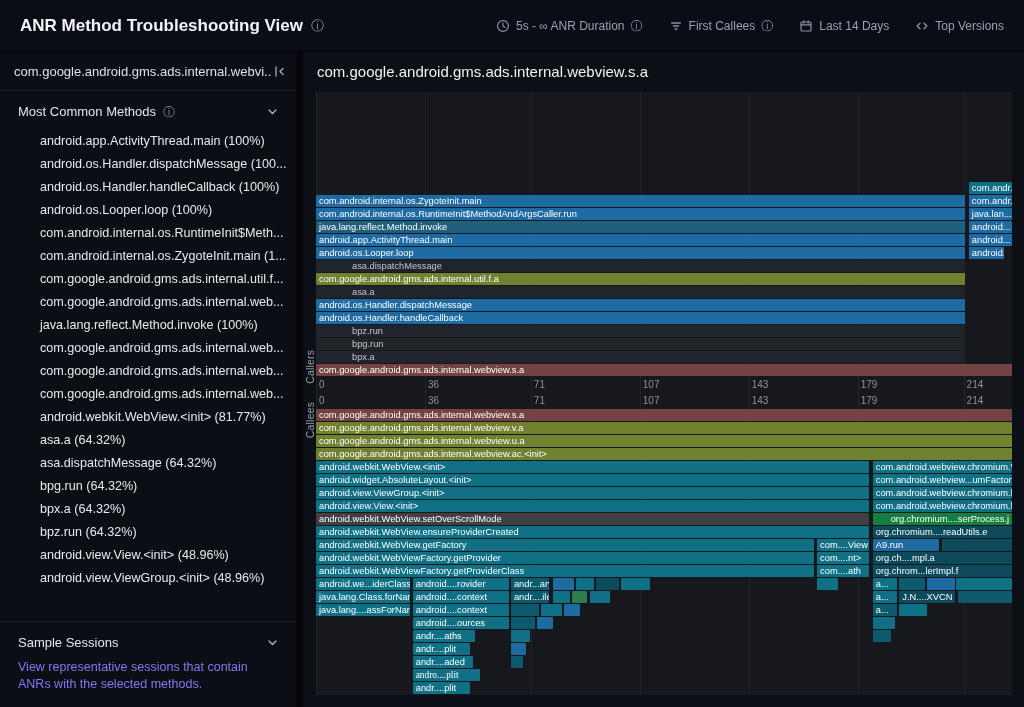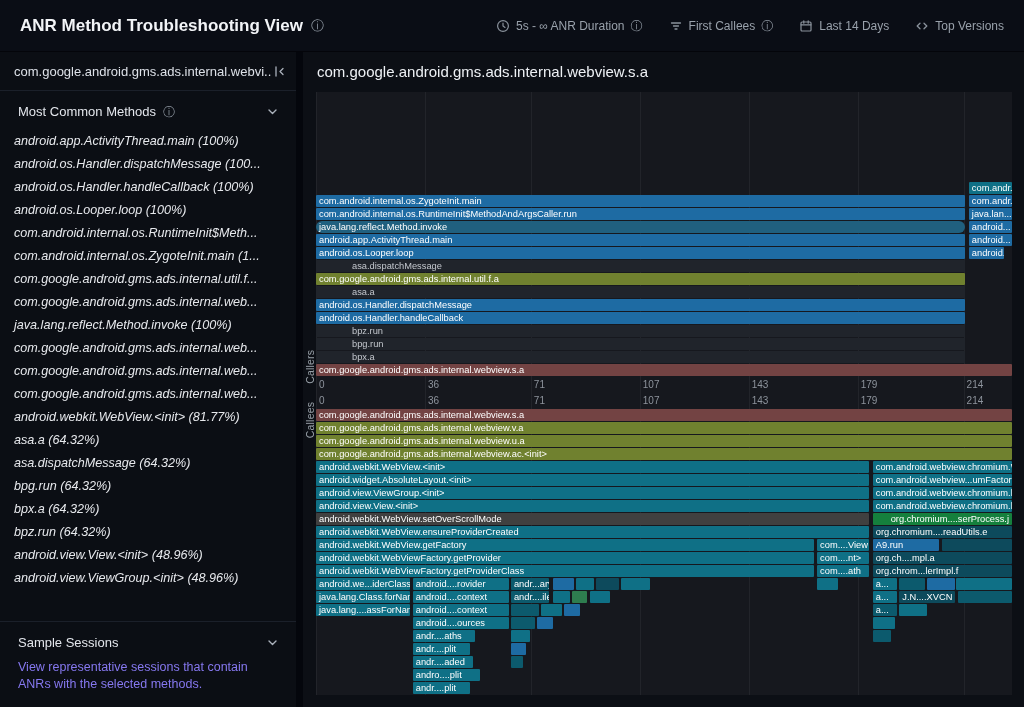--- a/index.html
+++ b/index.html
@@ -22,22 +22,22 @@
     display:flex;flex-direction:column;box-sizing:border-box;min-height:0;}
   .sb-header{height:38px;flex:none;display:flex;align-items:center;justify-content:space-between;
     padding:0 10px 0 14px;border-bottom:1px solid #1b202a;}
   .sb-title{font-size:13px;color:#dde1e8;white-space:nowrap;overflow:hidden;max-width:258px;}
   .collapse-btn{cursor:pointer;display:flex;align-items:center;}
   .section-row{display:flex;align-items:center;padding:13px 18px 9px 18px;color:#e3e6ec;
     font-size:13px;cursor:pointer;flex:none;}
   .section-row .chev{margin-left:auto;display:flex;align-items:center;}
   .section-row.bordered{border-top:1px solid #1b202a;margin-top:6px;}
   .method-list{flex:none;padding-top:2px;}
-  .method-item{height:23px;line-height:23px;padding:0 10px 0 14px;font-size:12.6px;color:#e7e9ed;
-    white-space:nowrap;overflow:hidden;cursor:pointer;font-style:italic;}
+  .method-item{height:23px;line-height:23px;padding:0 10px 0 40px;font-size:12.6px;color:#e7e9ed;
+    white-space:nowrap;overflow:hidden;cursor:pointer;}
   .sb-spacer{flex:1;}
   .sb-note{padding:0 18px 14px 18px;font-size:12.5px;line-height:1.35;color:#8678f0;cursor:pointer;}
   
   .main{flex:1;display:flex;flex-direction:column;background:#0c0f15;min-width:0;}
   .main-header{height:38px;flex:none;display:flex;align-items:center;padding:0 14px;
     font-size:15px;font-weight:500;color:#eef1f5;white-space:nowrap;overflow:hidden;}
   .chart-wrap{flex:1;display:flex;padding:2px 12px 12px 0;min-height:0;}
   .vcol{width:13px;flex:none;position:relative;}
   .vlabel{position:absolute;top:50%;left:50%;transform:translate(-50%,-50%) rotate(-90deg);
     white-space:nowrap;font-size:10.5px;color:#98a0a8;display:flex;gap:18px;letter-spacing:.2px;}
@@ -188,21 +188,21 @@
               </div>
               <div class="frow">
                 <div class="seg" title="com.android.internal.os.ZygoteInit.main" style="left: 0%; width: 93.2%; background: rgb(30, 107, 163);">com.android.internal.os.ZygoteInit.main</div>
                 <div class="seg" title="com.andr..." style="left: 93.8%; width: 6.2%; background: rgb(30, 107, 163);">com.andr...</div>
               </div>
               <div class="frow">
                 <div class="seg" title="com.android.internal.os.RuntimeInit$MethodAndArgsCaller.run" style="left: 0%; width: 93.2%; background: rgb(30, 107, 163);">com.android.internal.os.RuntimeInit$MethodAndArgsCaller.run</div>
                 <div class="seg" title="java.lan..." style="left: 93.8%; width: 6.2%; background: rgb(30, 107, 163);">java.lan...</div>
               </div>
               <div class="frow">
-                <div class="seg" title="java.lang.reflect.Method.invoke" style="left: 0%; width: 93.2%; background: rgb(32, 96, 127); border-radius: 6px;">java.lang.reflect.Method.invoke</div>
+                <div class="seg" title="java.lang.reflect.Method.invoke" style="left: 0%; width: 93.2%; background: rgb(32, 96, 127);">java.lang.reflect.Method.invoke</div>
                 <div class="seg" title="android..." style="left: 93.8%; width: 6.2%; background: rgb(30, 107, 163);">android...</div>
               </div>
               <div class="frow">
                 <div class="seg" title="android.app.ActivityThread.main" style="left: 0%; width: 93.2%; background: rgb(30, 107, 163);">android.app.ActivityThread.main</div>
                 <div class="seg" title="android..." style="left: 93.8%; width: 6.2%; background: rgb(30, 107, 163);">android...</div>
               </div>
               <div class="frow">
                 <div class="seg" title="android.os.Looper.loop" style="left: 0%; width: 93.2%; background: rgb(30, 107, 163);">android.os.Looper.loop</div>
                 <div class="seg" title="android..." style="left: 93.8%; width: 5%; background: rgb(30, 107, 163);">android...</div>
               </div>
@@ -352,21 +352,21 @@
               </div>
               <div class="frow">
                 <div class="seg" title="andr....plit" style="left: 13.9%; width: 8.2%; background: rgb(15, 112, 134);">andr....plit</div>
                 <div class="seg" style="left: 28%; width: 2.2%; background: rgb(30, 107, 163);"></div>
               </div>
               <div class="frow">
                 <div class="seg" title="andr....aded" style="left: 13.9%; width: 8.6%; background: rgb(15, 112, 134);">andr....aded</div>
                 <div class="seg" style="left: 28%; width: 1.8%; background: rgb(12, 90, 109);"></div>
               </div>
               <div class="frow">
-                <div class="seg" title="andro....plit" style="left: 13.9%; width: 9.6%; background: rgb(15, 112, 134);">andro....plit</div>
+                <div class="seg" title="andro....plit" style="left: 13.9%; width: 9.6%; background: rgb(15, 112, 134); font-family: Liberation Serif, serif;">andro....plit</div>
               </div>
               <div class="frow">
                 <div class="seg" title="andr....plit" style="left: 13.9%; width: 8.2%; background: rgb(15, 112, 134);">andr....plit</div>
               </div>
             </div>
         </div>
       </div>
     </main>
   </div>
 </div>

